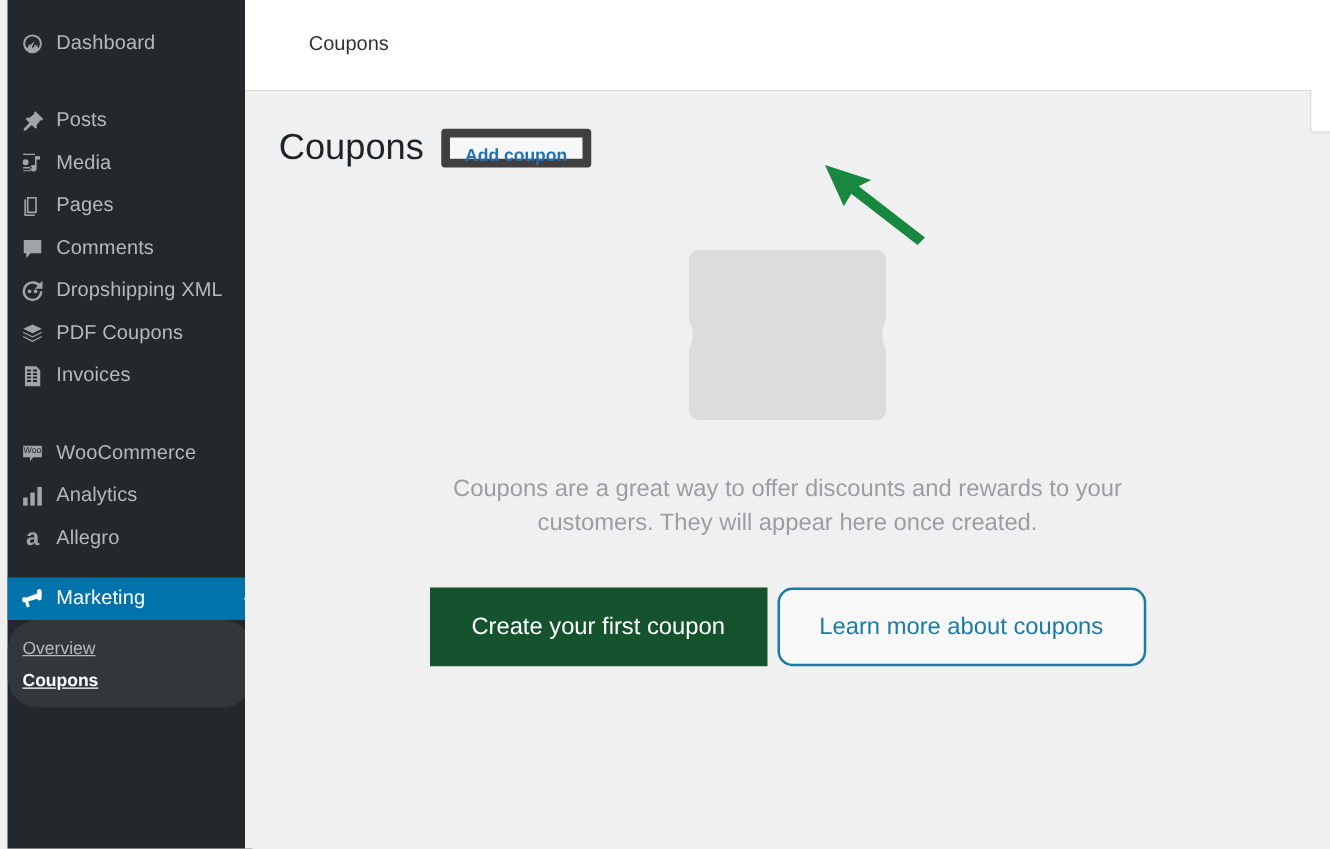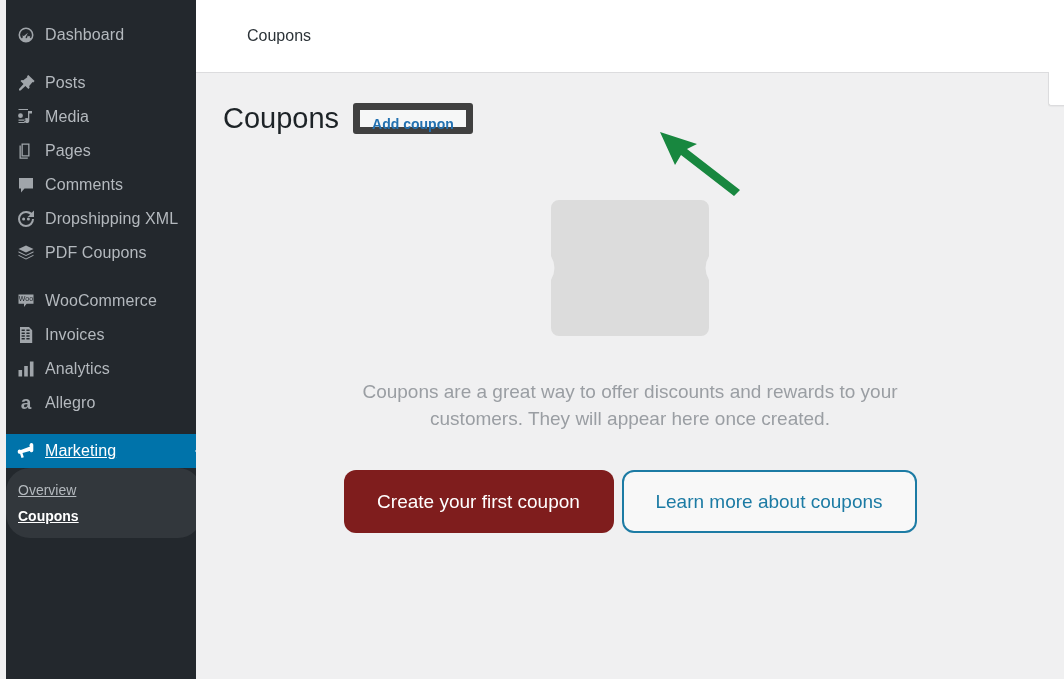--- a/index.html
+++ b/index.html
@@ -21,26 +21,26 @@
   .menu-item {
     position: relative;
     display: flex; align-items: center;
     height: 34px;
     padding-left: 10px;
     color: #b4b9be;
     font-size: 16px;
     line-height: 1;
   }
   .menu-item .mlabel { margin-left: 9px; letter-spacing: .1px; }
-  .menu-item.sep-top { margin-top: 14px; }
+  .menu-item.sep-top { margin-top: 28px; }
   .menu-item.current {
     background: #0073aa;
     color: #ffffff;
   }
-  .menu-item.current .mlabel { color:#fff;text-decoration:underline; }
+  .menu-item.current .mlabel { color:#fff; }
   .menu-item.current::after {
     content: "";
     position: absolute; right: -1px; top: 50%;
     margin-top: -8px;
     border-top: 8px solid transparent;
     border-bottom: 8px solid transparent;
     border-right: 8px solid #f0f0f1;
   }
   .ico {
     width: 20px; height: 20px;
@@ -145,23 +145,23 @@
     font-size: 19px;
     line-height: 27px;
     color: #9a9ea3;
   }
   #empty-actions {
     margin-top: 38px;
     display: flex; align-items: stretch;
   }
   #create-first-btn {
     width: 270px; height: 63px;
-    background: #7f1d1d;
+    background: #14532d;
     border: none;
-    border-radius: 12px;
+    border-radius: 0;
     color: #ffffff;
     font-size: 19px;
     font-family: "Liberation Sans", sans-serif;
     cursor: pointer;
   }
   #learn-more-btn {
     margin-left: 8px;
     width: 295px; height: 63px;
     background: #f8f8f8;
     border: 2px solid #1c7ba4;
@@ -247,37 +247,37 @@
 
     <div class="menu-item">
       <span class="ico">
         <svg viewBox="0 0 20 20" width="20" height="20">
             <path d="M10 2.5 2.5 6 10 9.5 17.5 6 10 2.5zm-7.5 5.8v1.1L10 13l7.5-3.6V8.3L10 11.9 2.5 8.3zm0 3.4v1.1L10 16.5l7.5-3.7v-1.1L10 15.4l-7.5-3.7z"></path>
           </svg>
       </span>
       <span class="mlabel">PDF Coupons</span>
     </div>
 
+    <div class="menu-item">
+      <span class="ico">
+        <svg viewBox="0 0 20 20" width="20" height="20">
+            <path d="M4 2h9l3.2 3.2V18H4V2zm1.6 2.6v1.5h3.2V4.6H5.6zm0 2.8v1.5h3.2V7.4H5.6zm0 2.8v1.5h3.2v-1.5H5.6zm0 2.8v1.5h3.2v-1.5H5.6zm4.8-8.4v1.5h3.2V4.6h-3.2zm0 2.8v1.5h3.2V7.4h-3.2zm0 2.8v1.5h3.2v-1.5h-3.2zm0 2.8v1.5h3.2v-1.5h-3.2z"></path>
+          </svg>
+      </span>
+      <span class="mlabel">Invoices</span>
+    </div>
+
     <div class="menu-item sep-top">
       <span class="ico">
         <svg viewBox="0 0 20 20" width="20" height="20">
           <path d="M2.5 3.5h15v9.2h-6.9l-2.6 3.3v-3.3H2.5V3.5z"></path>
           <text class="woo-txt" x="10" y="9.8" text-anchor="middle">Woo</text>
         </svg>
       </span>
       <span class="mlabel">WooCommerce</span>
-    </div>
-
-    <div class="menu-item">
-      <span class="ico">
-        <svg viewBox="0 0 20 20" width="20" height="20">
-            <path d="M4 2h9l3.2 3.2V18H4V2zm1.6 2.6v1.5h3.2V4.6H5.6zm0 2.8v1.5h3.2V7.4H5.6zm0 2.8v1.5h3.2v-1.5H5.6zm0 2.8v1.5h3.2v-1.5H5.6zm4.8-8.4v1.5h3.2V4.6h-3.2zm0 2.8v1.5h3.2V7.4h-3.2zm0 2.8v1.5h3.2v-1.5h-3.2zm0 2.8v1.5h3.2v-1.5h-3.2z"></path>
-          </svg>
-      </span>
-      <span class="mlabel">Invoices</span>
     </div>
 
 
     <div class="menu-item">
       <span class="ico">
         <svg viewBox="0 0 20 20" width="20" height="20">
             <rect x="2.5" y="11" width="3.6" height="6.5"></rect>
             <rect x="8.2" y="7" width="3.6" height="10.5"></rect>
             <rect x="13.9" y="2.5" width="3.6" height="15"></rect>
           </svg>

